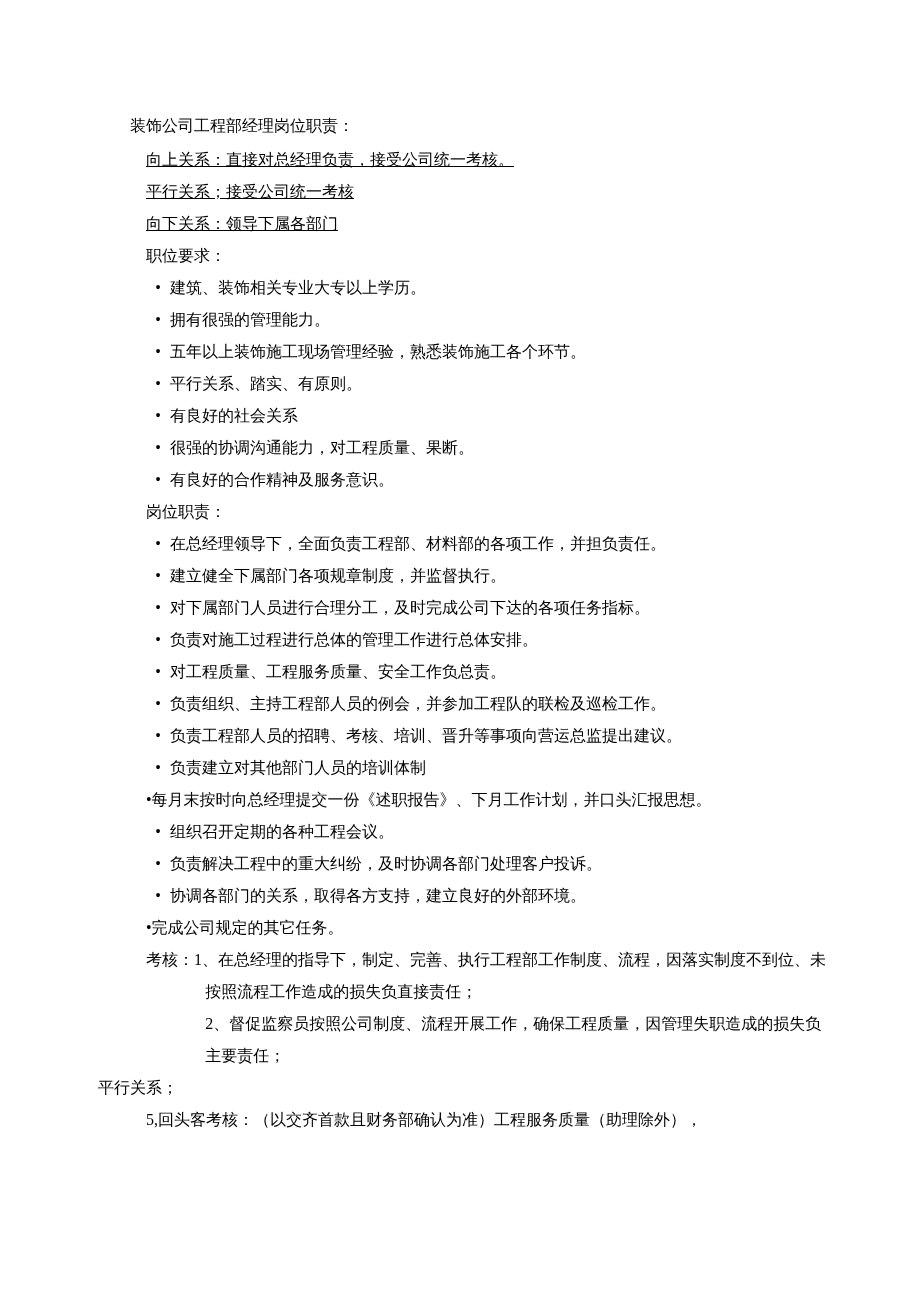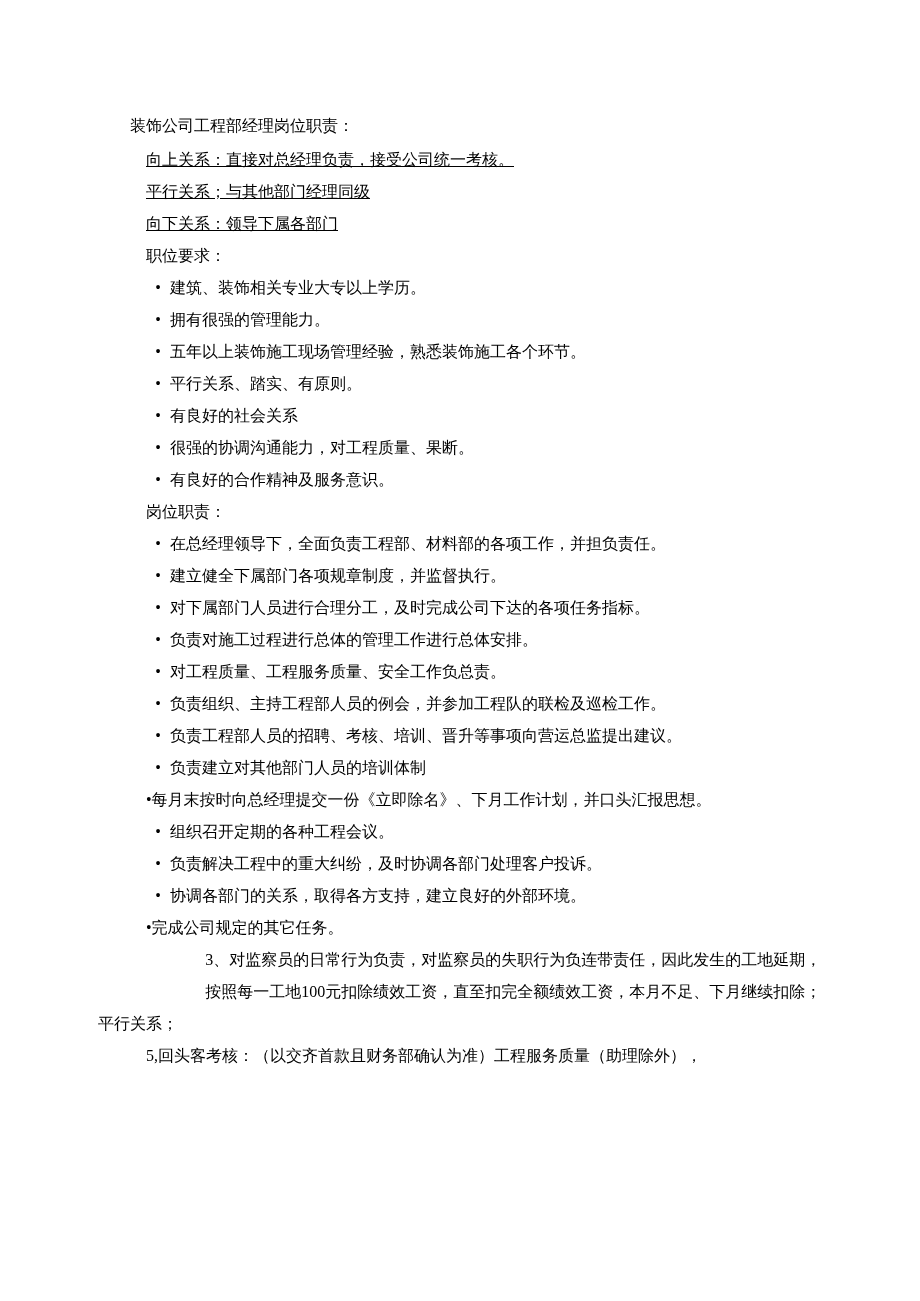--- a/index.html
+++ b/index.html
@@ -73,21 +73,21 @@
       padding-left: 4.7em;
       text-indent: -3.7em;
     }
   </style>
 </head>
 <body>
 
 <div class="title">装饰公司工程部经理岗位职责：</div>
 
 <div class="para">向上关系：直接对总经理负责，接受公司统一考核。</div>
-<div class="para">平行关系；与其他部门经理同级</div>
+<div class="para">平行关系；接受公司统一考核</div>
 <div class="para">向下关系：领导下属各部门</div>
 
 <div class="section-head">职位要求：</div>
 
 <div class="bullet-line">
   <span class="bullet-dot">•</span><span>建筑、装饰相关专业大专以上学历。</span>
 </div>
 <div class="bullet-line">
   <span class="bullet-dot">•</span><span>拥有很强的管理能力。</span>
 </div>
@@ -128,40 +128,43 @@
   <span class="bullet-dot">•</span><span>负责组织、主持工程部人员的例会，并参加工程队的联检及巡检工作。</span>
 </div>
 <div class="bullet-line">
   <span class="bullet-dot">•</span><span>负责工程部人员的招聘、考核、培训、晋升等事项向营运总监提出建议。</span>
 </div>
 <div class="bullet-line">
   <span class="bullet-dot">•</span><span>负责建立对其他部门人员的培训体制</span>
 </div>
 
 <div class="bullet-tight">
-  <span>•</span><span>每月末按时向总经理提交一份《立即除名》、下月工作计划，并口头汇报思想。</span>
+  <span>•</span><span>每月末按时向总经理提交一份《述职报告》、下月工作计划，并口头汇报思想。</span>
 </div>
 
 <div class="bullet-line">
   <span class="bullet-dot">•</span><span>组织召开定期的各种工程会议。</span>
 </div>
 <div class="bullet-line">
   <span class="bullet-dot">•</span><span>负责解决工程中的重大纠纷，及时协调各部门处理客户投诉。</span>
 </div>
 <div class="bullet-line">
   <span class="bullet-dot">•</span><span>协调各部门的关系，取得各方支持，建立良好的外部环境。</span>
 </div>
 
 <div class="bullet-tight">
   <span>•</span><span>完成公司规定的其它任务。</span>
 </div>
 
 <div class="kaohe-block">
+  <div class="kaohe-item">
+    <span>考核：</span><span>1、</span><span>在总经理的指导下，制定、完善、执行工程部工作制度、流程，因落实制度不到位、未按照流程工作造成的损失负直接责任；</span>
+  </div>
   <div class="kaohe-continue">
-    <span>3、</span><span>对监察员的日常行为负责，对监察员的失职行为负连带责任，因此发生的工地延期，按照每一工地100元扣除绩效工资，直至扣完全额绩效工资，本月不足、下月继续扣除；</span>
+    <span>2、</span><span>督促监察员按照公司制度、流程开展工作，确保工程质量，因管理失职造成的损失负主要责任；</span>
   </div>
 </div>
 
 <div class="outdent-line">平行关系；</div>
 
 <div class="last-item">
   <span>5,</span><span>回头客考核：（以交齐首款且财务部确认为准）工程服务质量（助理除外），</span>
 </div>
 
 </body></html>

